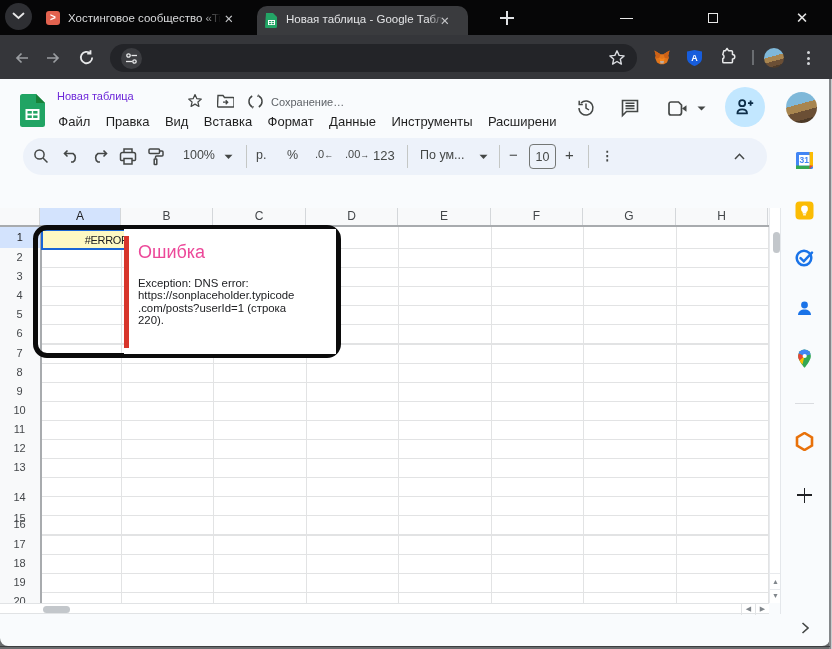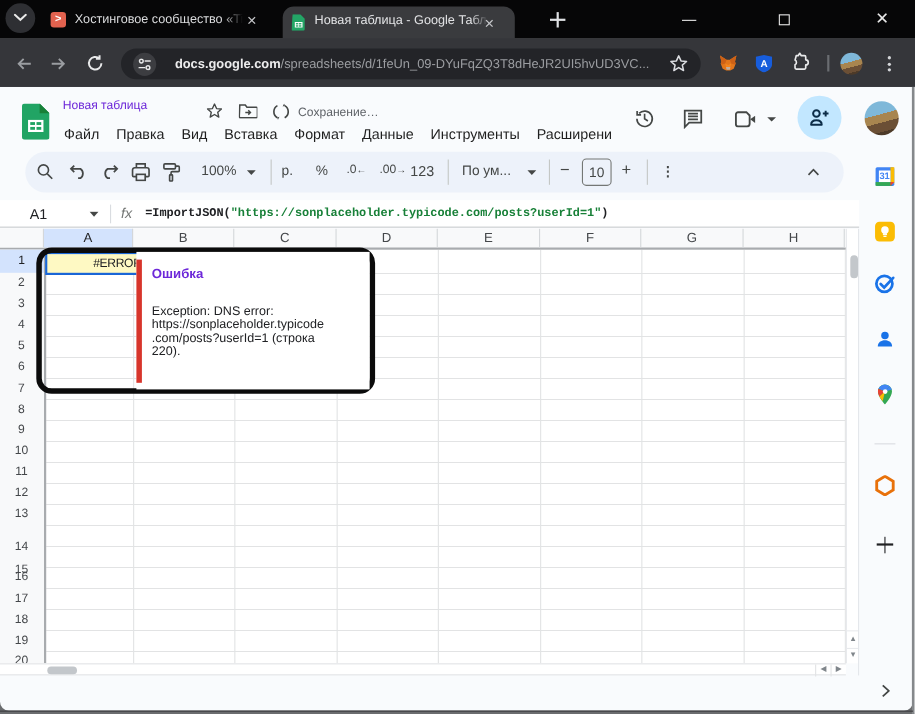--- a/index.html
+++ b/index.html
@@ -60,21 +60,21 @@
 
 #bottombar{position:absolute;left:0;top:535px;width:781px;height:32px;background:#f9fbfd}
 #sheettab{position:absolute;left:122.5px;top:1px;width:79px;height:31px;background:#dee5f3;border-radius:1.5px 1.5px 0 0;color:#0e58cf;font-weight:bold;font-size:13px;text-align:left;line-height:32px}
 
 #sidebar{position:absolute;left:781px;top:56px;width:49px;height:511px}
 .sbico{position:absolute;left:14px}
 
 #anno{position:absolute;left:33px;top:146px;width:308px;height:133px;border:5px solid #0b0b0b;border-radius:14px}
 #tooltip{position:absolute;left:86px;top:-1px;width:212px;height:125px;background:#fff}
 #redbar{position:absolute;left:0px;top:7px;width:5.3px;height:112px;background:#d7352b}
-#ttl{position:absolute;left:14px;top:13px;color:#6d28d9;font-weight:bold;font-size:12px}
+#ttl{position:absolute;left:14px;top:13px;color:#ec4899;font-weight:normal;font-size:18px}
 #tbody{position:absolute;left:14px;top:48px;font-size:11.4px;line-height:12.3px;color:#202124}
 #rstrip{position:absolute;left:829.4px;top:79px;width:1.2px;height:570px;background:#85888b}
 #rstrip2{position:absolute;left:830.5px;top:79px;width:1.5px;height:570px;background:#caccce}
 #bline{position:absolute;left:0px;top:645.6px;width:830px;height:1px;background:#3c3d3f}
 </style></head><body>
 
 <div id="tabstrip">
   <div id="tsbtn">
       <svg width="13" height="8" viewBox="0 0 13 8">
         <path d="M1.5 1.5 L6.5 6 L11.5 1.5" stroke="#e8e8e8" stroke-width="1.8" fill="none" stroke-linecap="round"></path>
@@ -116,21 +116,20 @@
     </svg>
   <div id="urlpill">
     <div id="tunec">
         <svg style="position:absolute;left:4px;top:5px" width="13" height="11" viewBox="0 0 13 11">
           <circle cx="3.5" cy="2.5" r="1.7" fill="none" stroke="#e8e9ea" stroke-width="1.3"></circle>
           <path d="M6.5 2.5 H12" stroke="#e8e9ea" stroke-width="1.3"></path>
           <circle cx="9.5" cy="8.5" r="1.7" fill="none" stroke="#e8e9ea" stroke-width="1.3"></circle>
           <path d="M1 8.5 H7" stroke="#e8e9ea" stroke-width="1.3"></path>
         </svg>
       </div>
-    <div id="urltxt"><b>docs.google.com</b>/spreadsheets/d/1feUn_09-DYuFqZQ3T8dHeJR2UI5hvUD3VC...</div>
     <svg style="position:absolute;left:498px;top:5px" width="18" height="18" viewBox="0 0 18 18">
         <path d="M9 1.8 l2.1 4.6 5 .5 -3.8 3.3 1.1 4.9 -4.4 -2.6 -4.4 2.6 1.1-4.9 -3.8-3.3 5-.5 z" fill="none" stroke="#dadce0" stroke-width="1.4" stroke-linejoin="round"></path>
       </svg>
   </div>
   <svg style="position:absolute;left:654px;top:15px" width="16" height="15" viewBox="0 0 16 15">
       <path d="M0.5 0.5 L6.5 4.3 H9.5 L15.5 0.5 L14.2 5.8 L14.8 8 L13 12.5 L9.8 14.2 H6.2 L3 12.5 L1.2 8 L1.8 5.8 z" fill="#e2761b"></path>
       <path d="M0.5 0.5 L6.5 4.3 L5.3 7.8 L2.2 8.6 L1.2 8 L1.8 5.8 z" fill="#cd6116"></path>
       <path d="M15.5 0.5 L9.5 4.3 L10.7 7.8 L13.8 8.6 L14.8 8 L14.2 5.8 z" fill="#cd6116"></path>
       <path d="M5.3 7.8 L8 9 L10.7 7.8 L10 11 H6 z" fill="#f6851b"></path>
       <path d="M6 11 h4 l-0.5 2.5 h-3 z" fill="#c0ad9e"></path>
@@ -237,29 +236,20 @@
     <div class="tbtxt" style="left:486px;font-size:15px;top:8px">−</div>
     <div id="fontbox">10</div>
     <div class="tbtxt" style="left:542px;font-size:15px;top:8px">+</div>
     <div class="tbsep" style="left:565px"></div>
     <div class="tbtxt" style="left:578px;font-weight:bold;letter-spacing:0">⋮</div>
     <svg class="abs" style="left:711px;top:15px" width="11" height="7" viewBox="0 0 11 7">
         <path d="M1 6 L5.5 1.3 L10 6" fill="none" stroke="#444746" stroke-width="1.5"></path>
       </svg>
   </div>
 
-  <div id="fbar">
-    <div id="nbox">A1</div>
-    <svg class="abs" style="left:81px;top:10px" width="9" height="6" viewBox="0 0 9 6">
-        <path d="M0.5 0.5 L4.5 5 L8.5 0.5" fill="#444746"></path>
-      </svg>
-    <div class="abs" style="left:100px;top:4px;width:1px;height:17px;background:#d9dce0"></div>
-    <div id="fxi">fx</div>
-    <div id="fml">=ImportJSON(<span class="g">"https://sonplaceholder.typicode.com/posts?userId=1"</span>)</div>
-  </div>
 
   <div id="grid">
     <div id="rowlines"></div>
     <div class="vline" style="left:121px"></div>
     <div class="vline" style="left:213px"></div>
     <div class="vline" style="left:306px"></div>
     <div class="vline" style="left:398px"></div>
     <div class="vline" style="left:491px"></div>
     <div class="vline" style="left:583px"></div>
     <div class="vline" style="left:676px"></div>

